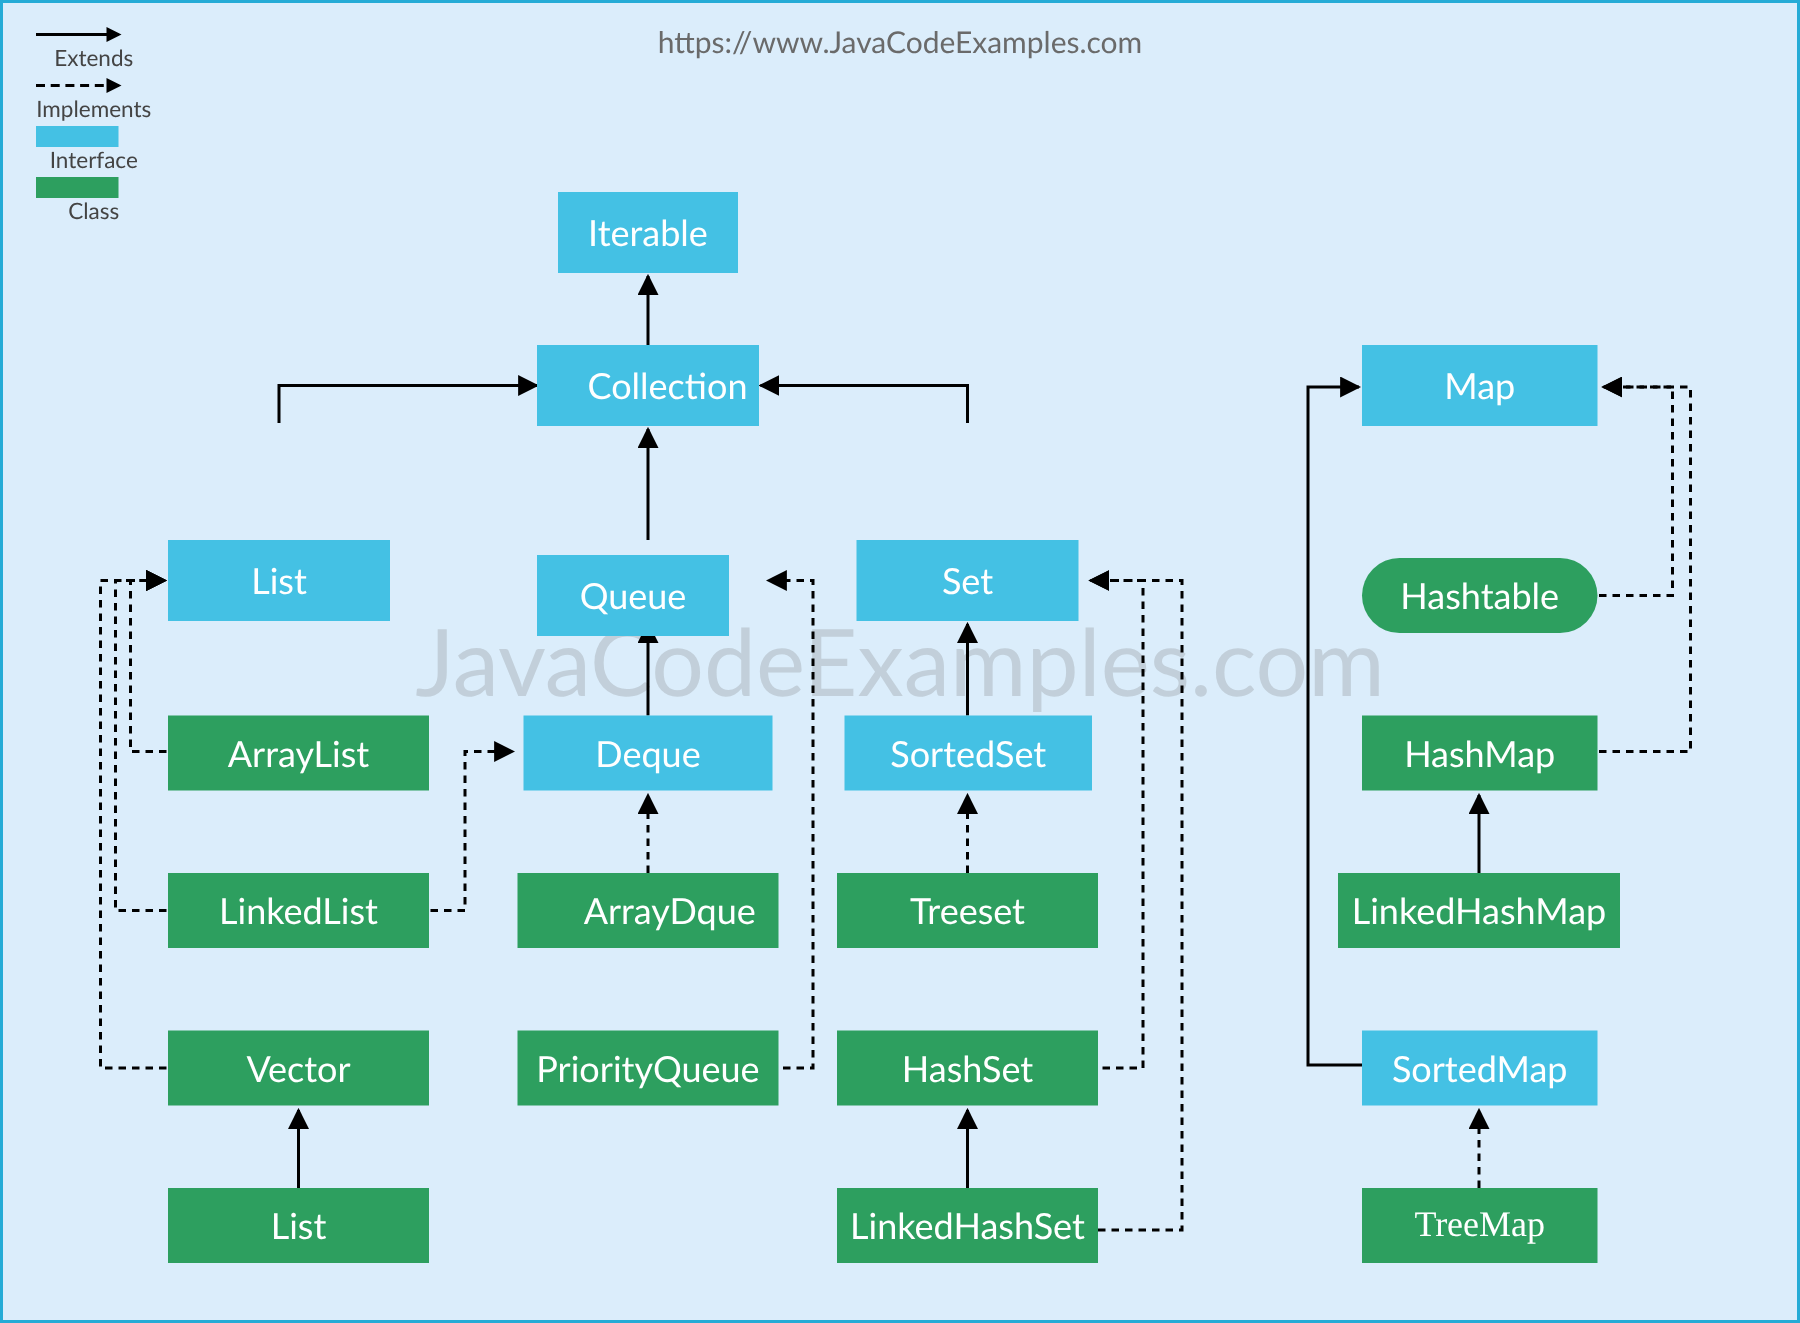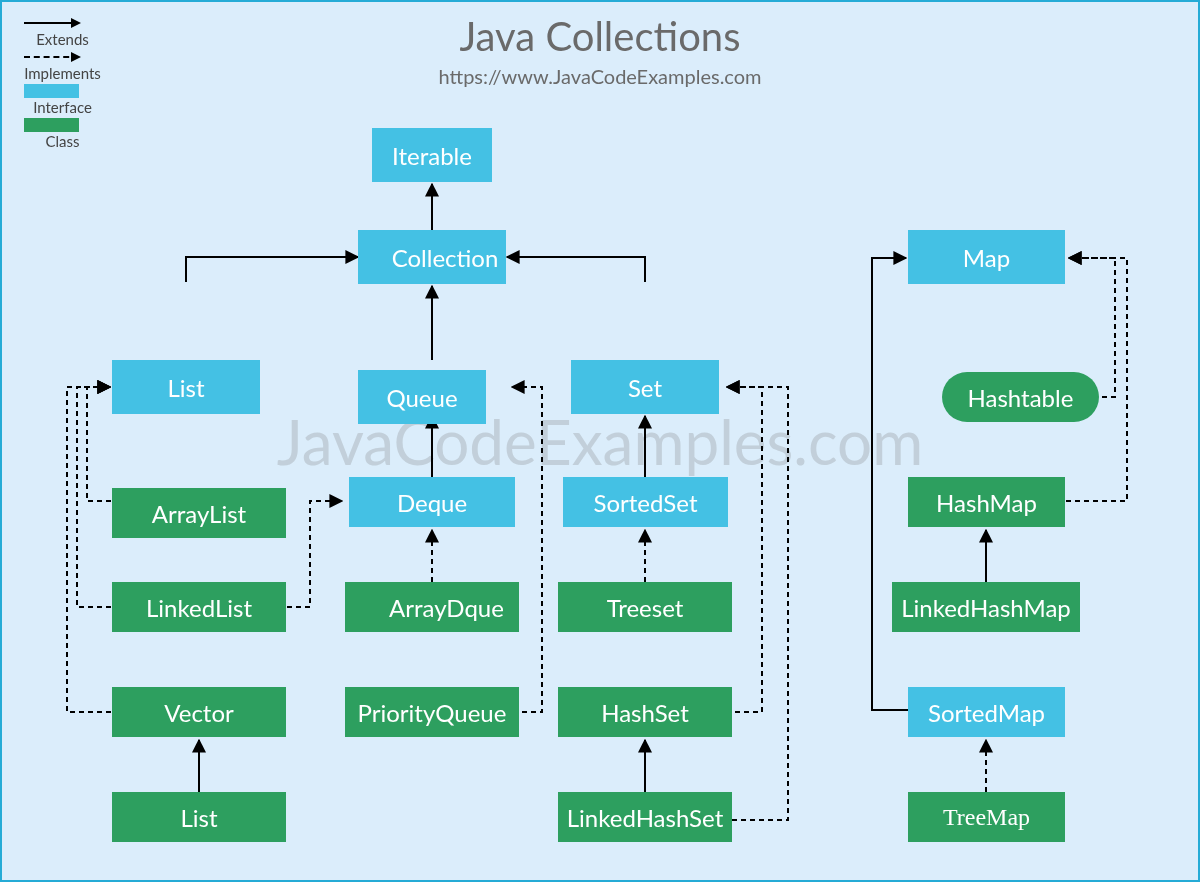--- a/index.html
+++ b/index.html
@@ -69,21 +69,20 @@
     <div class="legend-swatch sw-interface"></div>
     <div class="legend-label">Interface</div>
   </div>
   <div class="legend-row">
     <div class="legend-swatch sw-class"></div>
     <div class="legend-label">Class</div>
   </div>
 </div>
 
 <div class="title-block">
-  <div class="title">Java Collections</div>
   <div class="subtitle">https://www.JavaCodeExamples.com</div>
 </div>
 
 <div class="watermark">JavaCodeExamples.com</div>
 
 <svg class="arrows">
   <defs>
     <marker id="arrow" viewBox="0 0 10 10" refX="9" refY="5" markerWidth="7" markerHeight="7" orient="auto-start-reverse">
       <path d="M 0 0 L 10 5 L 0 10 z" fill="#000"></path>
     </marker>
@@ -135,33 +134,33 @@
 </svg>
 
 <div class="box interface" style="left:370px; top:126px; width:120px; height:54px;">Iterable</div>
 
 <div class="box interface" style="left:356px; top:228px; width:148px; height:54px;padding-left:32px;">Collection</div>
 
 <div class="box interface" style="left:110px; top:358px; width:148px; height:54px;">List</div>
 <div class="box interface" style="left:356px; top:368px; width:128px; height:54px;">Queue</div>
 <div class="box interface" style="left:569px; top:358px; width:148px; height:54px;">Set</div>
 
-<div class="box class" style="left:110px; top:486px; width:174px; height:50px;">ArrayList</div>
+<div class="box class" style="left:110px; top:475px; width:174px; height:50px;">ArrayList</div>
 <div class="box interface" style="left:347px; top:475px; width:166px; height:50px;">Deque</div>
 <div class="box interface" style="left:561px; top:475px; width:165px; height:50px;">SortedSet</div>
 
 <div class="box class" style="left:110px; top:580px; width:174px; height:50px;">LinkedList</div>
 <div class="box class" style="left:343px; top:580px; width:174px; height:50px;padding-left:35px;">ArrayDque</div>
 <div class="box class" style="left:556px; top:580px; width:174px; height:50px;text-align:right;">Treeset</div>
 
 <div class="box class" style="left:110px; top:685px; width:174px; height:50px;">Vector</div>
 <div class="box class" style="left:343px; top:685px; width:174px; height:50px;">PriorityQueue</div>
 <div class="box class" style="left:556px; top:685px; width:174px; height:50px;">HashSet</div>
 
 <div class="box class" style="left:110px; top:790px; width:174px; height:50px;">List</div>
 <div class="box class" style="left:556px; top:790px; width:174px; height:50px;">LinkedHashSet</div>
 
 <div class="box interface" style="left:906px; top:228px; width:157px; height:54px;">Map</div>
-<div class="box class" style="left:940px; top:370px; width:157px; height:50px;border-radius:25px;">Hashtable</div>
+<div class="box class" style="left:906px; top:370px; width:157px; height:50px;border-radius:25px;">Hashtable</div>
 <div class="box class" style="left:906px; top:475px; width:157px; height:50px;">HashMap</div>
 <div class="box class" style="left:890px; top:580px; width:188px; height:50px;">LinkedHashMap</div>
 <div class="box interface" style="left:906px; top:685px; width:157px; height:50px;">SortedMap</div>
 <div class="box class" style="left:906px; top:790px; width:157px; height:50px;font-family:Liberation Serif, serif;">TreeMap</div>
 
 </body></html>

